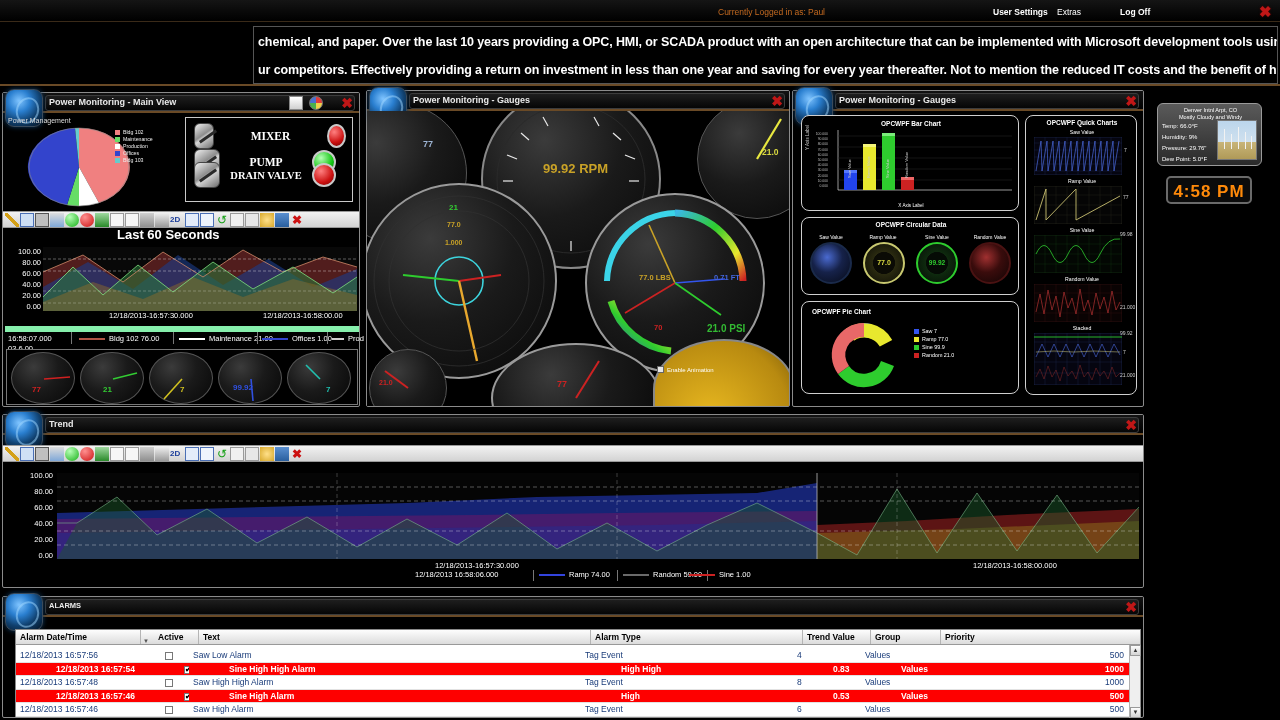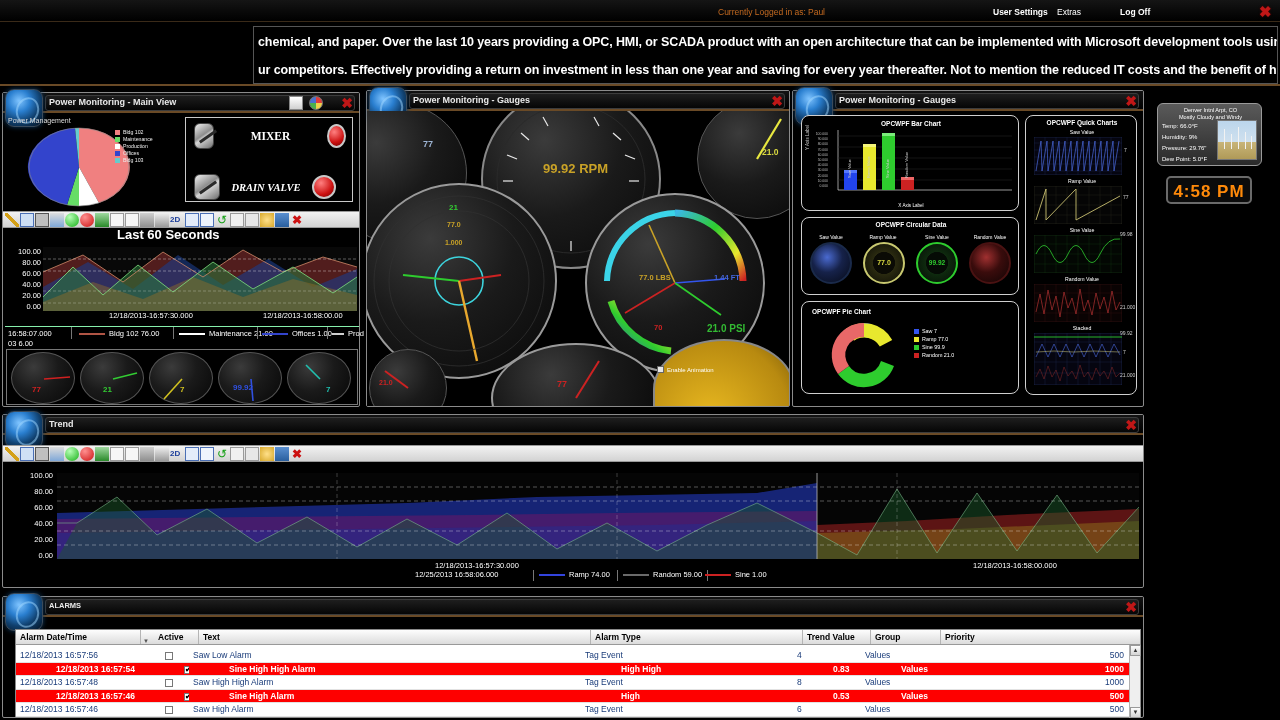--- a/index.html
+++ b/index.html
@@ -181,21 +181,26 @@
         <span style="font-size:5.2px;color:#eee">Bldg 103</span>
       </div>
   </div>
 
   <div class="panel" style="left:182px;top:24px;width:168px;height:85px;">
     <div class="ind-row" style="left:8px;top:5px;width:152px;gap:22px;">
       <div class="valve"></div>
       <div class="indname" style="width:92px">MIXER</div>
       <div class="lamp red"></div>
     </div>
-    <div class="ind-row" style="left:8px;top:56px;width:152px;font-style:italic;">
+    <div class="ind-row" style="left:8px;top:31px;width:152px;">
+      <div class="valve"></div>
+      <div class="indname" style="width:92px">PUMP</div>
+      <div class="lamp green"></div>
+    </div>
+    <div class="ind-row" style="left:8px;top:44px;width:152px;">
       <div class="valve"></div>
       <div class="indname" style="width:92px;font-size:10.5px">DRAIN VALVE</div>
       <div class="lamp red"></div>
     </div>
   </div>
 
   <div class="strip" style="top:118px;width:356px;">
     <span class="sicon" style="background:linear-gradient(45deg,transparent 40%,#d4a017 40% 60%,transparent 60%)"></span>
     <span class="sicon" style="border:1px solid #4a6fb5;background:#cfe0f5"></span>
     <span class="sicon" style="background:#bfbfbf;border:1px solid #555"></span>
@@ -236,21 +241,21 @@
       <polyline points="0,50 30,20 60,48 95,18 130,45 170,15 210,42 250,20 290,46 314,30" fill="none" stroke="#7fe07f" stroke-width="0.8"></polyline>
       <line x1="0" y1="12" x2="314" y2="12" stroke="#fff" stroke-width="0.5" stroke-dasharray="3,2" opacity="0.7"></line>
       <line x1="0" y1="24" x2="314" y2="24" stroke="#fff" stroke-width="0.5" stroke-dasharray="3,2" opacity="0.7"></line>
       <line x1="0" y1="44" x2="314" y2="44" stroke="#fff" stroke-width="0.5" stroke-dasharray="3,2" opacity="0.5"></line>
       <line x1="0" y1="56" x2="314" y2="56" stroke="#fff" stroke-width="0.5" stroke-dasharray="3,2" opacity="0.5"></line>
     </svg>
     <div class="tick-x" style="left:104px;top:82px;">12/18/2013-16:57:30.000</div>
     <div class="tick-x" style="left:258px;top:82px;">12/18/2013-16:58:00.00</div>
   </div>
 
-  <div style="position:absolute;left:2px;top:233px;width:354px;height:17px;border-top:1px solid #86efac;">
+  <div style="position:absolute;left:2px;top:233px;width:354px;height:17px;border-top:6px solid #86efac;">
     <div class="legendrow" style="left:3px;top:2px;">16:58:07.000</div>
     <div style="position:absolute;left:66px;top:0;height:12px;border-left:1px solid #777"></div>
     <div class="legendrow" style="left:74px;top:2px;">
         <span class="lgline" style="background:#b05545"></span>
         <span>Bldg 102 76.00</span>
       </div>
     <div style="position:absolute;left:168px;top:0;height:12px;border-left:1px solid #777"></div>
     <div class="legendrow" style="left:174px;top:2px;">
         <span class="lgline" style="background:#ffffff"></span>
         <span>Maintenance 21.00</span>
@@ -369,21 +374,21 @@
         </linearGradient>
       </defs>
       <path d="M22 88 A70 70 0 0 1 90 20" fill="none" stroke="#3bd4e8" stroke-width="6"></path>
       <path d="M26 108 A70 70 0 0 0 86 158" fill="none" stroke="url(#g2)" stroke-width="7"></path>
       <line x1="90" y1="90" x2="64" y2="32" stroke="#c9a227" stroke-width="1.6"></line>
       <line x1="90" y1="90" x2="140" y2="86" stroke="#3355ee" stroke-width="1.6"></line>
       <line x1="90" y1="90" x2="40" y2="120" stroke="#cc2222" stroke-width="1.6"></line>
       <line x1="90" y1="90" x2="136" y2="122" stroke="#2ecc2e" stroke-width="1.6"></line>
     </svg>
     <div class="gv" style="left:272px;top:162px;color:#c9a227;font-size:7.5px">77.0 LBS</div>
-    <div class="gv" style="left:347px;top:162px;color:#4466dd;font-size:7.5px">1.44 FT</div>
+    <div class="gv" style="left:347px;top:162px;color:#4466dd;font-size:7.5px">0.71 FT</div>
     <div class="gv" style="left:287px;top:212px;color:#cc2222;font-size:7.5px">70</div>
     <div class="gv" style="left:340px;top:212px;color:#33bb33;font-size:10px">21.0 PSI</div>
 
     <div class="gauge" style="left:2px;top:238px;width:78px;height:78px;"></div>
     <svg style="position:absolute;left:2px;top:238px" width="78" height="78">
         <line x1="39" y1="39" x2="16" y2="22" stroke="#cc2222" stroke-width="2"></line>
       </svg>
     <div class="gv" style="left:12px;top:268px;color:#cc2222;font-size:7px">21.0</div>
 
     <div class="gauge" style="left:124px;top:232px;width:170px;height:110px;border-radius:50%;border:2px solid #9a9a9a"></div>
@@ -689,33 +694,33 @@
           <line x1="560" y1="0" x2="560" y2="86"></line>
           <line x1="840" y1="0" x2="840" y2="86"></line>
       </g>
       <line x1="760" y1="0" x2="760" y2="86" stroke="#bbb" stroke-width="0.8"></line>
     </svg>
     <div class="tick-x" style="left:430px;top:98px;">12/18/2013-16:57:30.000</div>
     <div class="tick-x" style="left:968px;top:98px;">12/18/2013-16:58:00.000</div>
   </div>
   <div style="position:absolute;left:410px;top:568px;"></div>
   <div style="position:absolute;left:0;top:155px;width:1140px;height:16px;">
-    <div class="legendrow" style="left:412px;top:0;">12/25/2013 16:58:06.000</div>
+    <div class="legendrow" style="left:412px;top:0;">12/18/2013 16:58:06.000</div>
     <div style="position:absolute;left:530px;top:0;height:11px;border-left:1px solid #777"></div>
     <div class="legendrow" style="left:536px;top:0;">
         <span class="lgline" style="background:#3344dd"></span>
         <span>Ramp 74.00</span>
       </div>
     <div style="position:absolute;left:614px;top:0;height:11px;border-left:1px solid #777"></div>
     <div class="legendrow" style="left:620px;top:0;">
         <span class="lgline" style="background:#6a6a6a"></span>
         <span>Random 59.00</span>
       </div>
     <div style="position:absolute;left:704px;top:0;height:11px;border-left:1px solid #777"></div>
-    <div class="legendrow" style="left:702px;top:0;text-align:center;">
+    <div class="legendrow" style="left:686px;top:0;text-align:center;">
         <span class="lgline" style="background:#cc2222"></span>
         <span>Sine 1.00</span>
       </div>
   </div>
 </div>
 
 <div class="win" style="left:2px;top:596px;width:1142px;height:122px;">
   <div class="win-tb">
     <div class="win-titlebg"></div>
     <div class="win-orb"></div>

